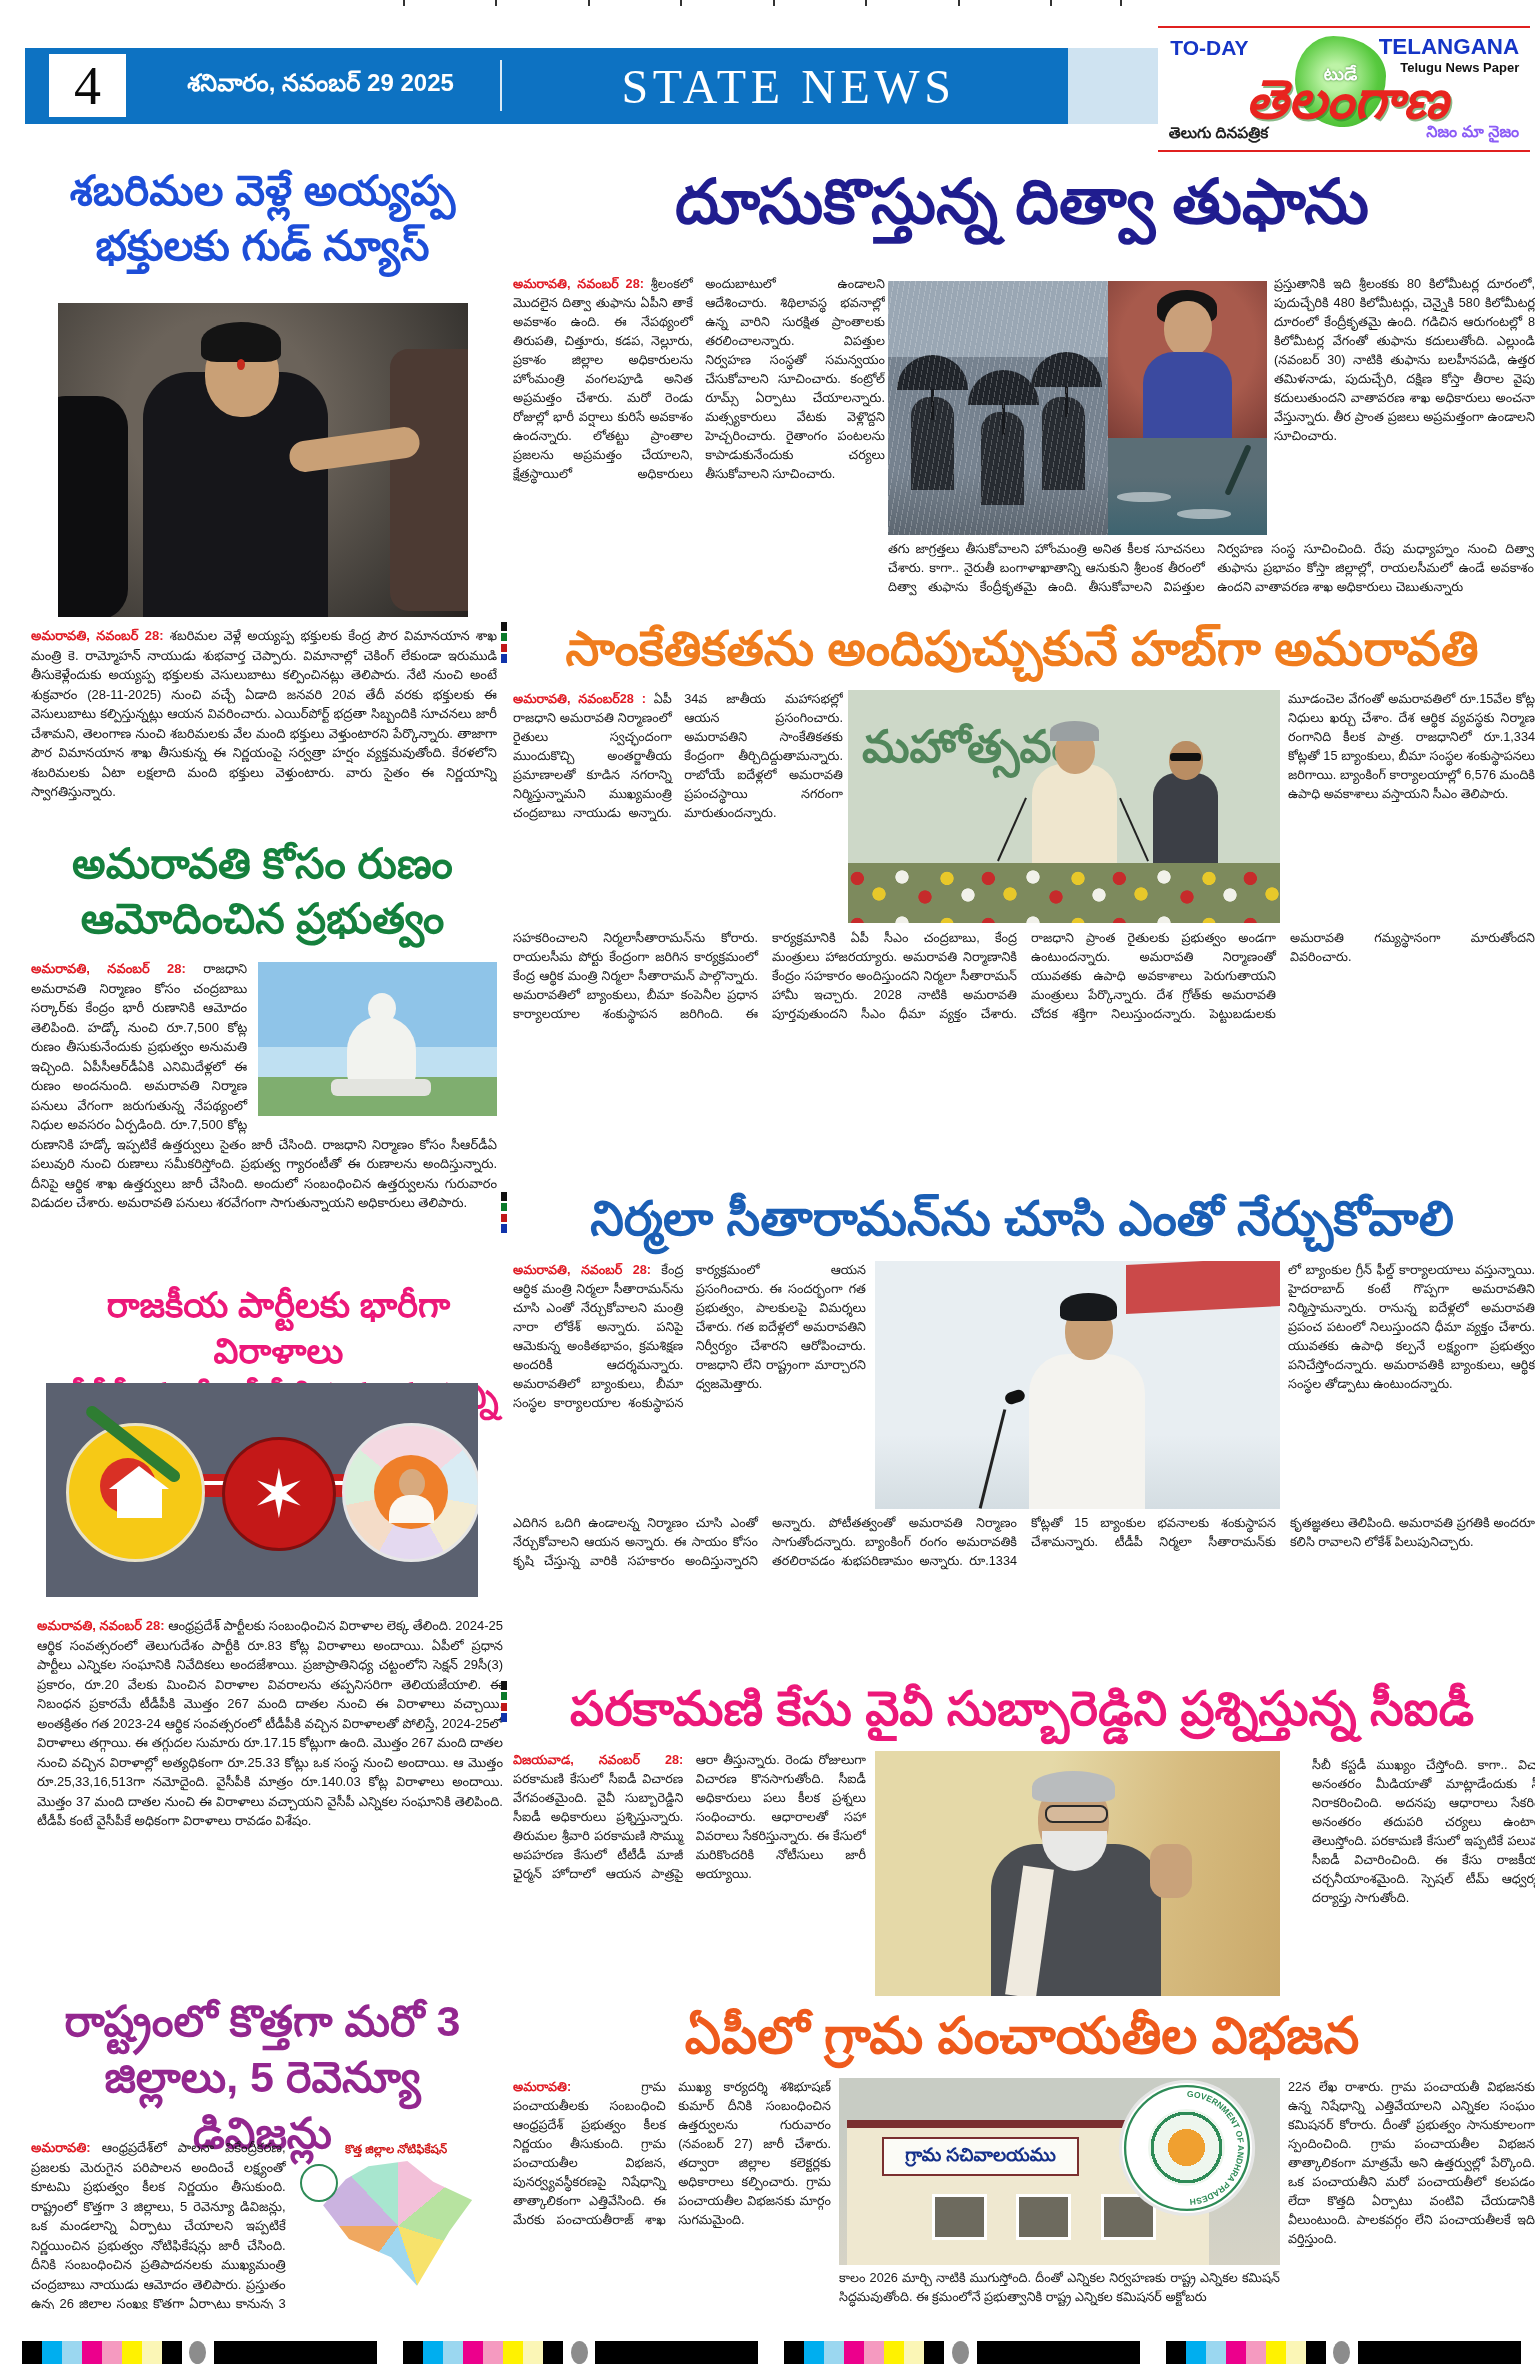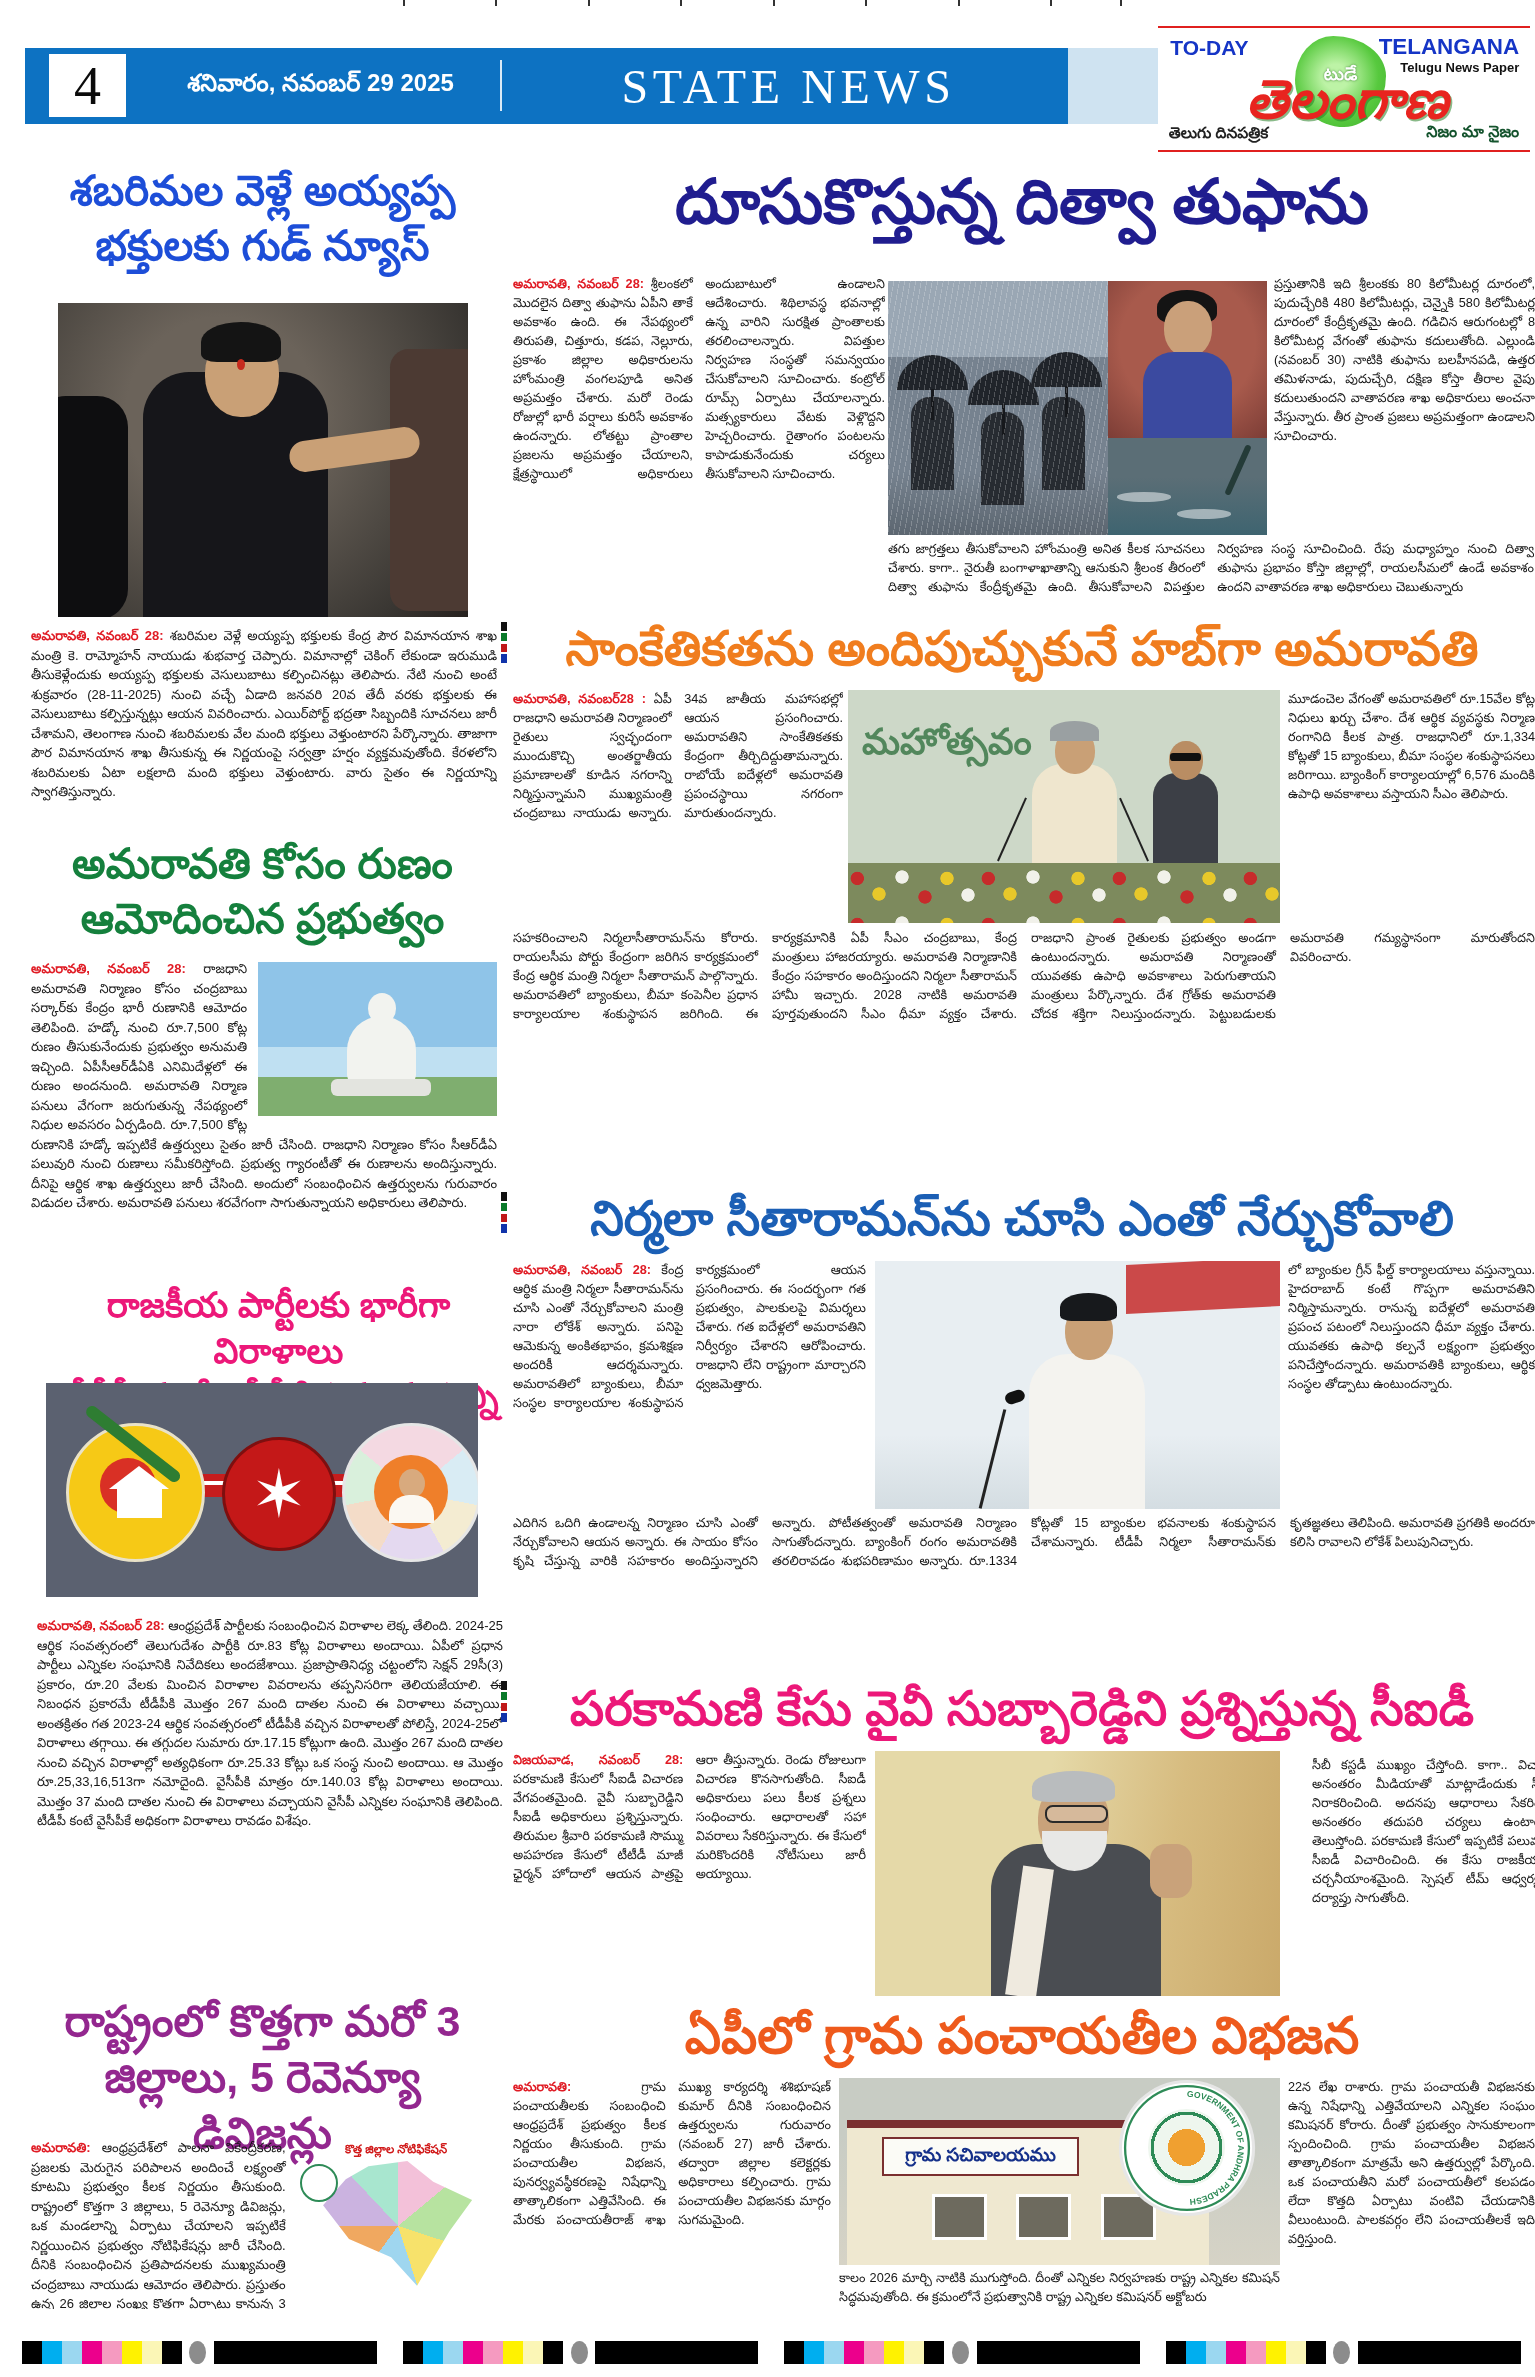--- a/index.html
+++ b/index.html
@@ -25,21 +25,21 @@
   .lg-tag{position:absolute;right:10.8px;top:32px;color:#111;font-size:13px;font-weight:bold;}
   .lg-map{position:absolute;left:137px;top:7.7px;width:91px;height:91px;background:
           radial-gradient(circle at 45% 45%, #bdf3a6 0 18%, #57c93e 60%, #3fae2d 100%);
           border-radius:42% 58% 46% 54%/48% 44% 56% 52%;}
   .lg-map span{position:absolute;left:0;right:0;top:28px;text-align:center;color:#fff;
           font-size:18px;font-weight:bold;text-shadow:0 0 2.3px #2d7a22;}
   .lg-script{position:absolute;left:23px;top:40px;width:332px;text-align:center;color:#e8241f;
           font-size:54px;font-weight:bold;font-style:italic;
           text-shadow:1.5px 1.5px 0 rgba(40,130,40,.55);}
   .lg-b1{position:absolute;left:10.8px;bottom:4.6px;color:#222;font-size:15.4px;font-weight:bold;}
-  .lg-b2{position:absolute;right:10.8px;bottom:4.6px;color:#14532d;font-size:16px;font-weight:bold;}
+  .lg-b2{position:absolute;right:10.8px;bottom:4.6px;color:#8b5cf6;font-size:16px;font-weight:bold;}
   
   .headline{font-weight:bold;text-align:center;white-space:pre-line;line-height:1.3;}
   .h-red{left:31px;top:164px;width:463px;font-size:42px;color:#1d4ed8;}
   .h-green{left:31px;top:837px;width:463px;font-size:42px;color:#15803d;}
   .h-magenta{left:31px;top:1266px;width:463px;font-size:35px;color:#ec1879;}
   .h-purple{left:31px;top:1994px;width:463px;font-size:43px;color:#93278f;}
   .h-navy{left:513px;top:162px;width:1018px;font-size:62px;color:#201d8f;}
   .h-orange{left:513px;top:618px;width:1018px;font-size:48px;color:#f07d1e;}
   .h-blue{left:513px;top:1188px;width:1018px;font-size:48px;color:#1b5fb5;}
   .h-mag2{left:513px;top:1678px;width:1018px;font-size:48px;color:#ec1879;}
@@ -132,21 +132,21 @@
   .cyw-head{position:absolute;left:56px;top:20px;width:48px;height:56px;background:#caa07a;border-radius:48%;}
   .cyw-hair{position:absolute;left:49px;top:9.3px;width:60px;height:34px;background:#141414;border-radius:50% 50% 30% 30%;}
   .cyw-saree{position:absolute;left:35px;top:71px;width:89px;height:93px;background:#3b4aa0;
      border-radius:31px 31px 0 0;}
   .cyp-storm{position:absolute;left:58%;top:62%;width:42%;height:38%;
      background:linear-gradient(#5b6e76 0 40%,#3e6470 100%);}
   .cyp-palm{position:absolute;right:26px;top:4.6px;width:6.2px;height:54px;background:#243b38;
      transform:rotate(24deg);border-radius:3.1px;}
   .wave{position:absolute;width:54px;height:9.3px;border-radius:50%;background:rgba(255,255,255,.5);}
   .hub-photo{left:848px;top:690px;width:432px;height:233px;background:#cdd8c8;}
-  .hp-text{position:absolute;left:14px;top:31px;color:#3d7a4a;font-size:36px;font-weight:bold;opacity:.85;}
+  .hp-text{position:absolute;left:14px;top:31px;color:#3d7a4a;font-size:45px;font-weight:bold;opacity:.85;}
   .hp-cbn{position:absolute;left:184px;top:74px;width:85px;height:100px;background:#efe6ce;
      border-radius:31px 31px 0 0;}
   .hp-head{position:absolute;left:207px;top:39px;width:40px;height:45px;background:#c9a076;border-radius:48%;}
   .hp-hair{position:absolute;left:202px;top:31px;width:49px;height:20px;background:#9aa0a2;border-radius:50% 50% 0 0;}
   .hp-man2{position:absolute;left:305px;top:83px;width:65px;height:93px;background:#3c3f46;border-radius:23px 23px 0 0;}
   .hp-head2{position:absolute;left:321px;top:51px;width:34px;height:39px;background:#b98d63;border-radius:48%;}
   .hp-glass{position:absolute;left:322px;top:63px;width:31px;height:7.7px;background:#101010;border-radius:3.1px;}
   .hp-mic{position:absolute;width:2.3px;height:69px;background:#222;transform-origin:top;}
   .hp-flowers{position:absolute;left:0;right:0;bottom:0;height:60px;
      background:radial-gradient(circle 7px at 9.3px 15.4px,#c62b2b 90%,transparent),

